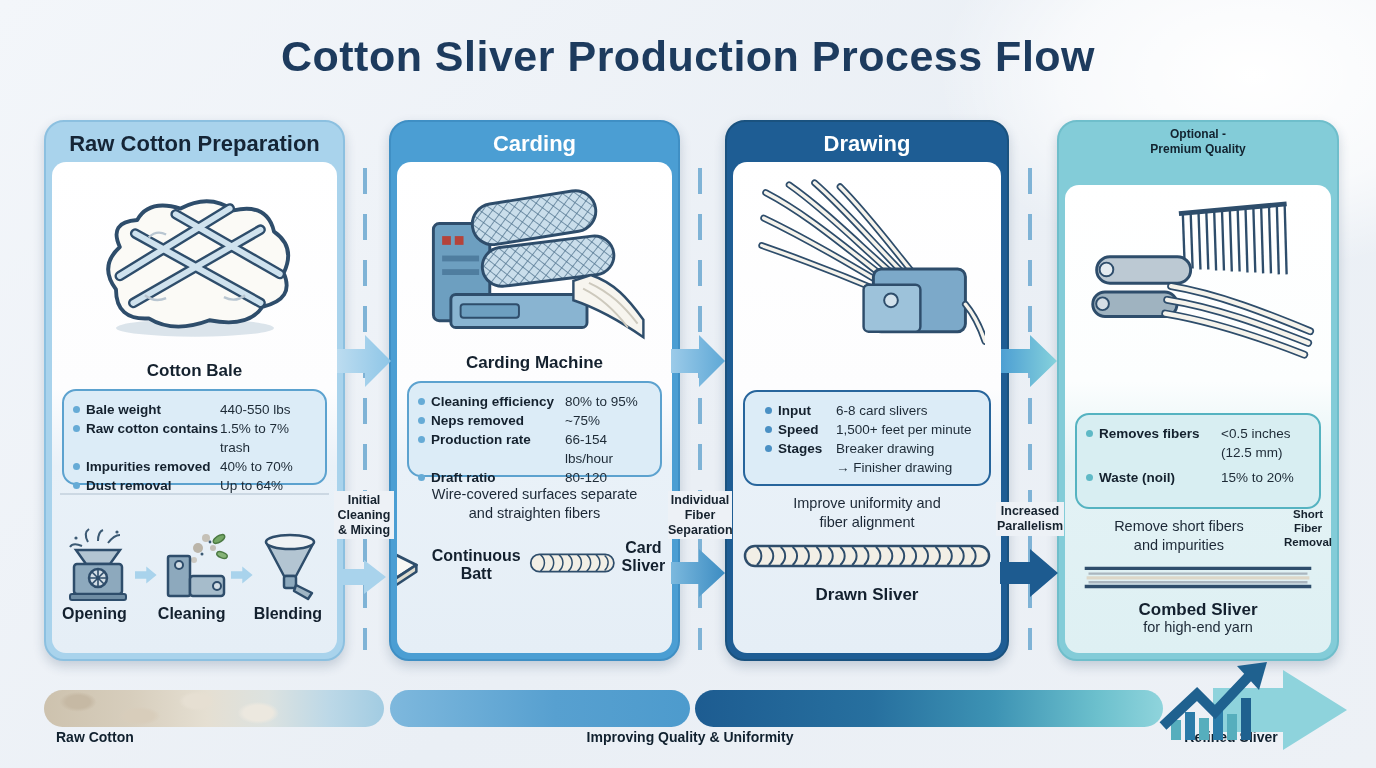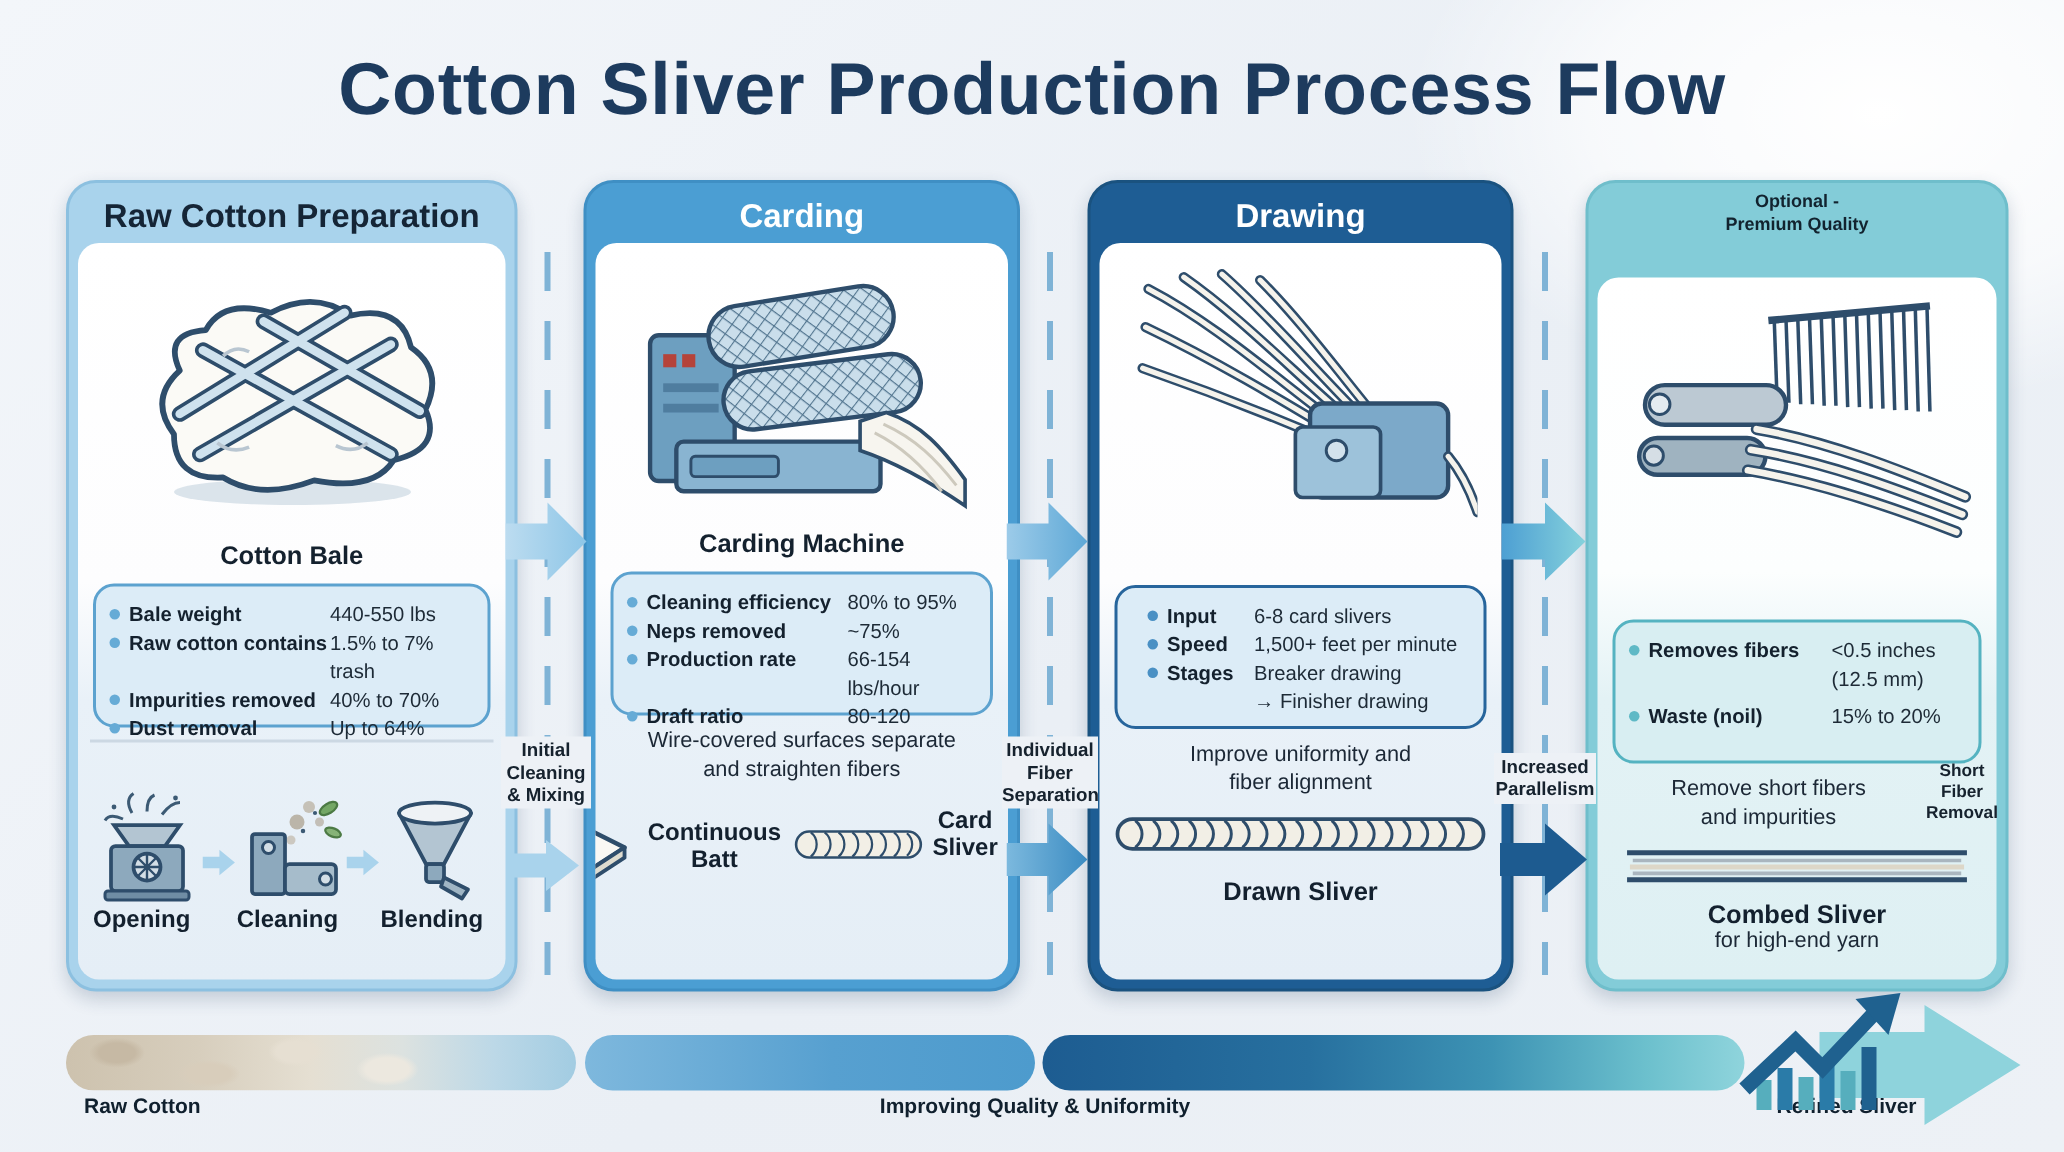--- a/index.html
+++ b/index.html
@@ -2,21 +2,21 @@
 <html><head>
 <meta charset="utf-8">
 <style>
   html,body{margin:0;padding:0;}
   body{font-family:"Liberation Sans", sans-serif;}
   .canvas{position:relative;width:1376px;height:768px;overflow:hidden;
     background:linear-gradient(135deg,#f3f6fa 0%,#eaeff5 55%,#edf1f6 100%);}
   .bg-texture{position:absolute;right:0;top:0;width:560px;height:420px;
     background:radial-gradient(ellipse 420px 260px at 78% 18%, #ffffff 0%, rgba(255,255,255,0.65) 45%, rgba(255,255,255,0) 75%);}
   .title{position:absolute;top:32px;left:0;right:0;text-align:center;
-    font-size:49px;font-weight:800;color:#1d3b5e;letter-spacing:.5px;}
+    font-size:43px;font-weight:800;color:#1d3b5e;letter-spacing:.5px;}
 
   
   .panel{position:absolute;top:120px;height:537px;border-radius:20px;
     box-shadow:0 5px 12px rgba(25,55,90,.20);}
   .p1{left:44px;width:297px;background:#a9d3ec;border:2px solid #8cc0e0;--labw:134px;--bullet:#66abd6;}
   .p2{left:389px;width:287px;background:#4b9ed3;border:2px solid #3f8fc4;--labw:134px;--bullet:#66abd6;}
   .p3{left:725px;width:280px;background:#1e5d94;border:2px solid #1a527f;--labw:58px;--bullet:#4a90c4;}
   .p4{left:1057px;width:278px;background:#83ccd8;border:2px solid #6fbecb;--labw:122px;--bullet:#5fb9c6;}
   .panel-header{text-align:center;font-weight:700;white-space:pre-line;}
   .p1 .panel-header{height:44px;line-height:44px;font-size:22px;color:#152536;}

